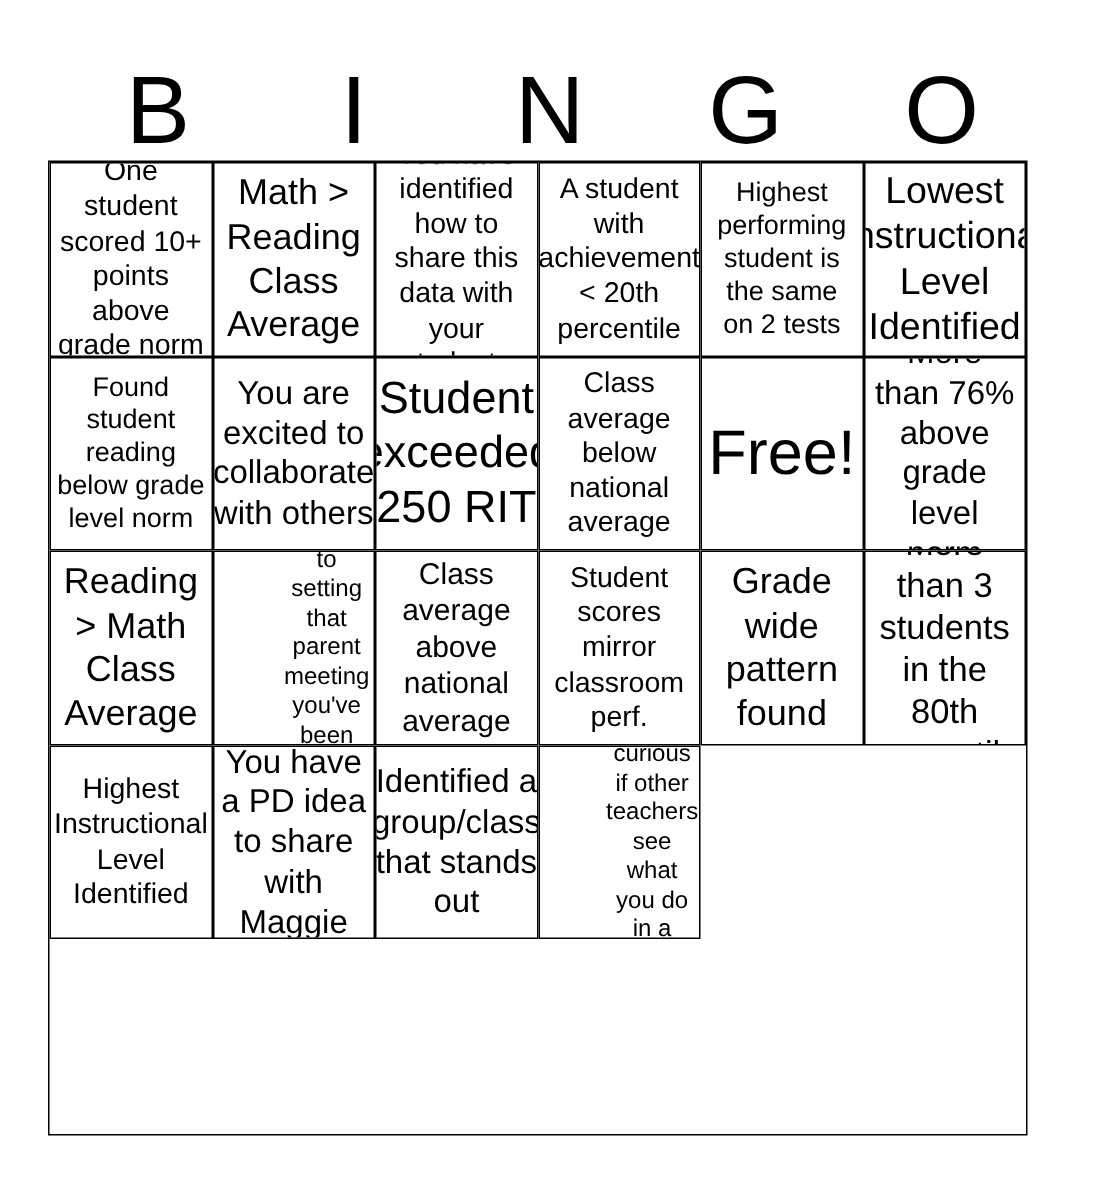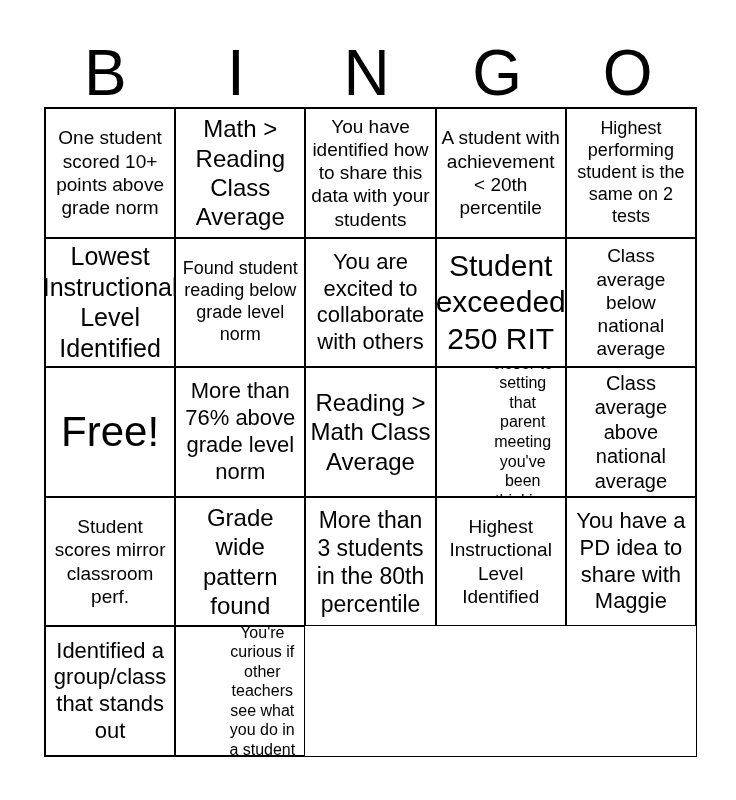--- a/index.html
+++ b/index.html
@@ -29,26 +29,26 @@
     display: flex;
     align-items: flex-end;
     justify-content: center;
     font-size: 64px;
     line-height: 1.05;
     font-weight: 400;
     color: #000000;
   }
   .bingo-grid {
     position: absolute;
-    left: 44px;
+    left: 32px;
     top: 107px;
     width: 653px;
     height: 650px;
     display: grid;
-    grid-template-columns: repeat(5, 1fr);
+    grid-template-columns: repeat(6, 1fr);
     grid-template-rows: repeat(5, 1fr);
     border: 1px solid #000000;
     background: #ffffff;
     box-sizing: border-box;
   }
   .cell {
     border: 1px solid #000000;
     box-sizing: border-box;
     display: flex;
     align-items: center;

